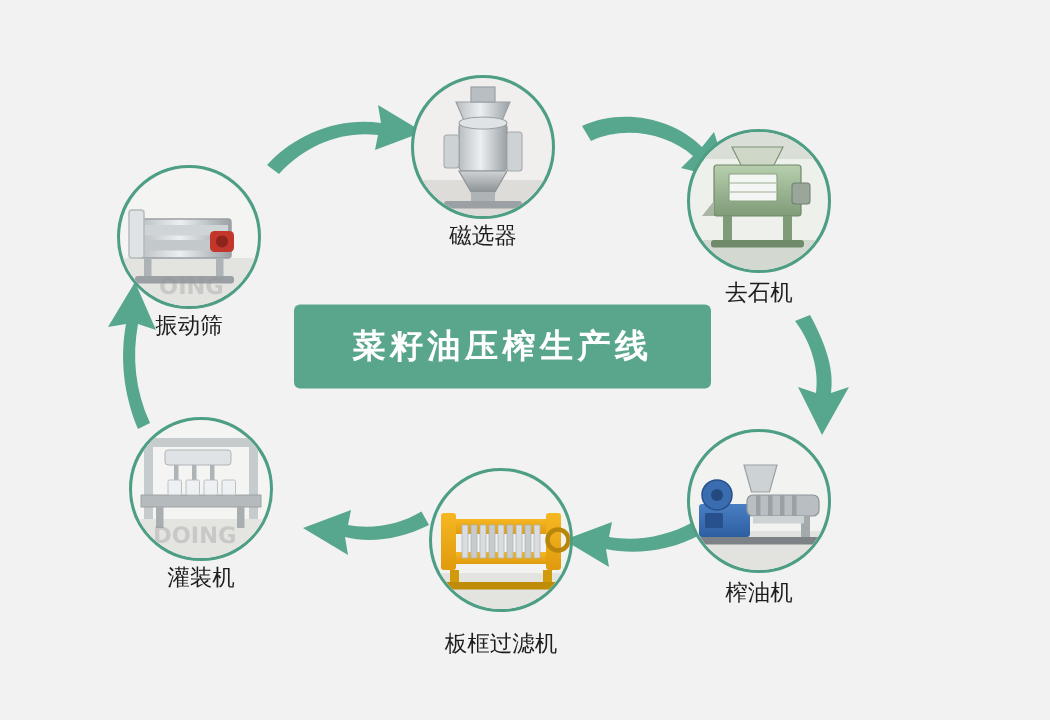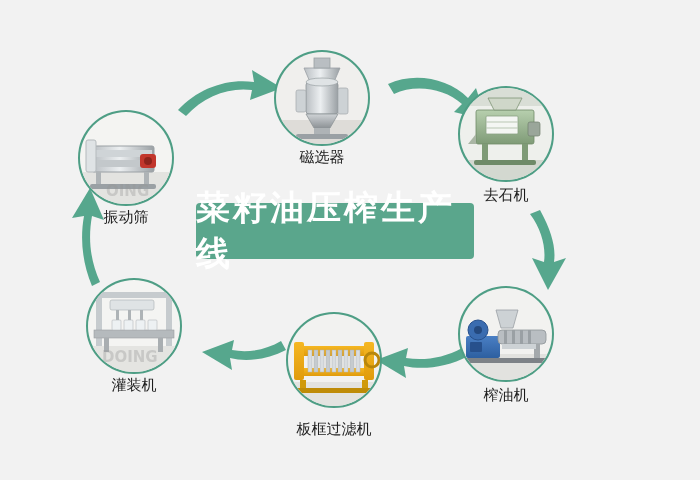--- a/index.html
+++ b/index.html
@@ -27,21 +27,21 @@
     width: 278px;
     height: 56px;
     background: #5aa68c;
     border-radius: 4px;
     display: flex;
     align-items: center;
     justify-content: center;
   }
   .center-badge .title {
     color: #ffffff;
-    font-size: 34px;
+    font-size: 22px;
     letter-spacing: 3px;
     font-weight: bold;
   }
 </style>
 </head>
 <body>
 
 <svg id="diagram" viewBox="0 0 700 480">
   <defs>
 

